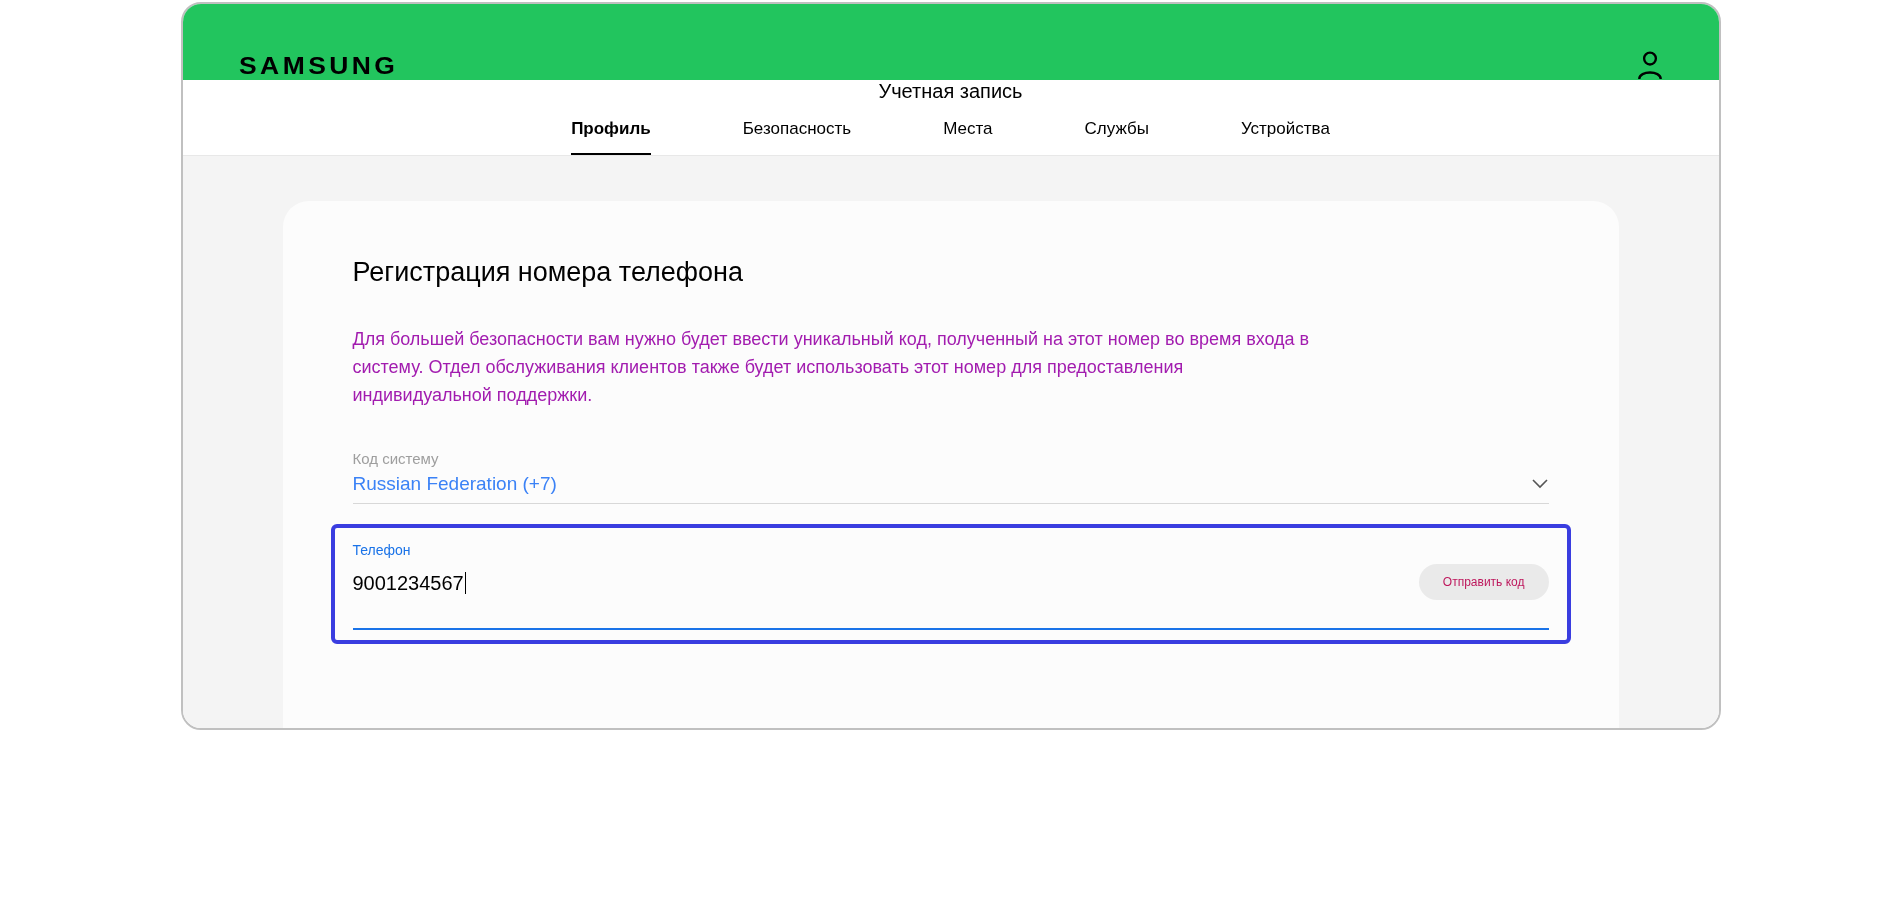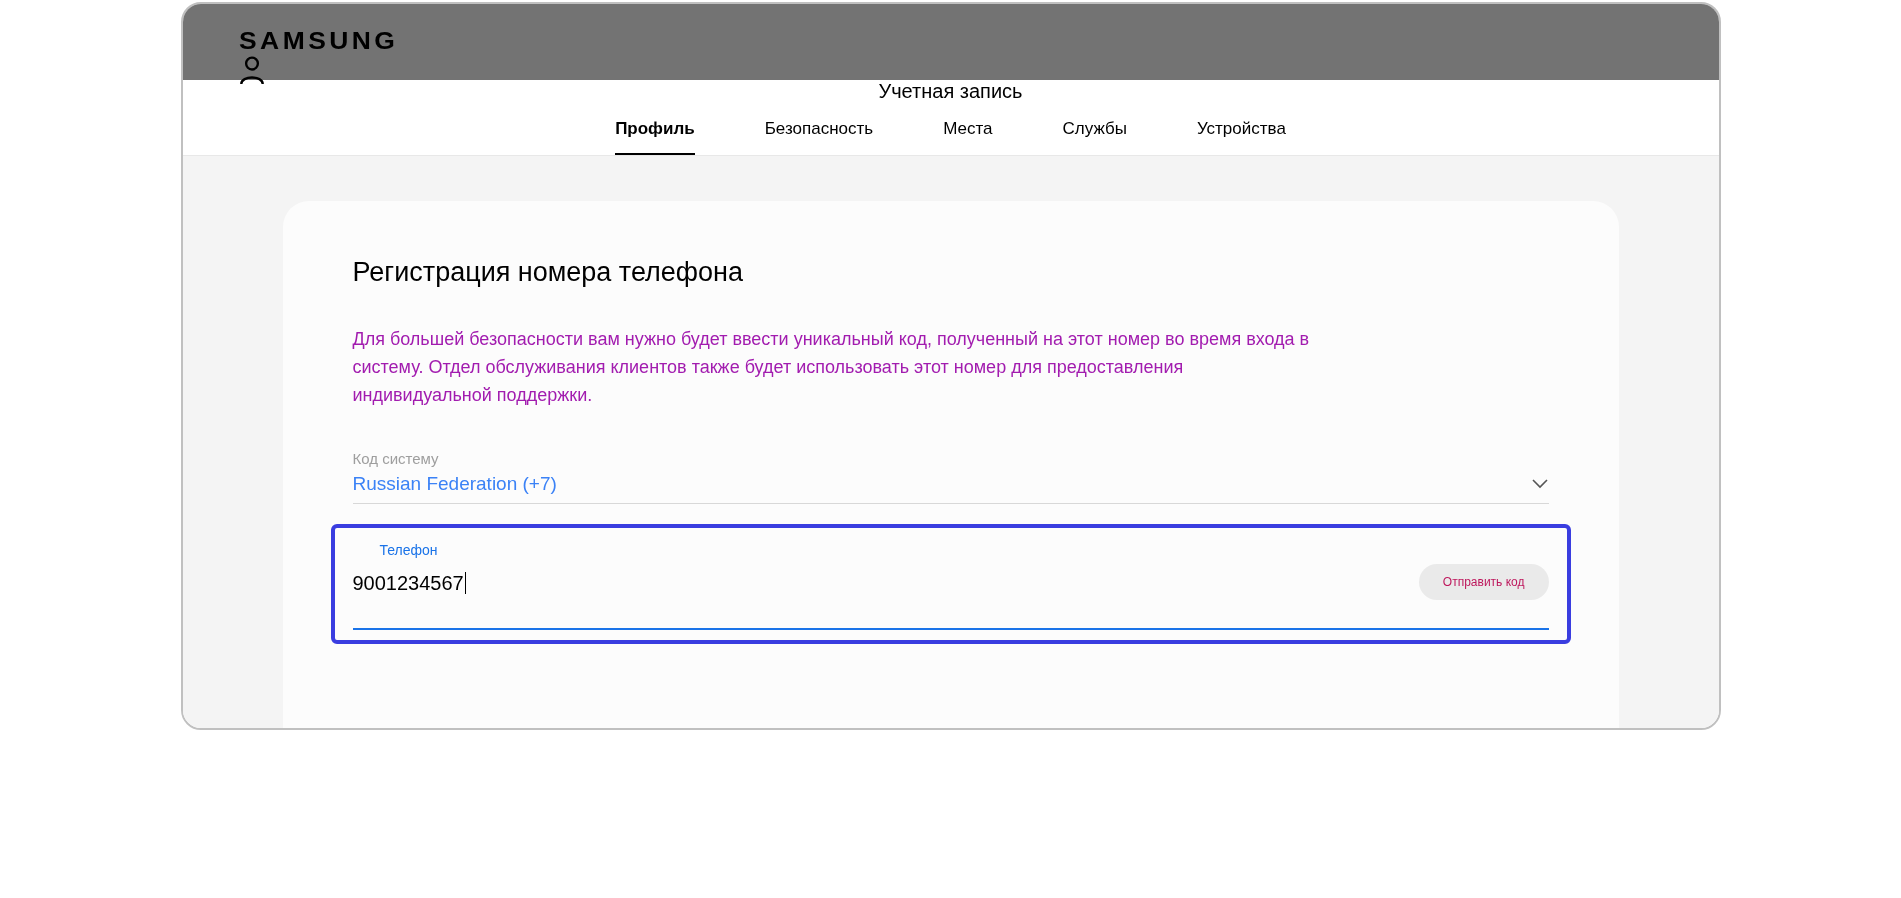--- a/index.html
+++ b/index.html
@@ -17,25 +17,24 @@
       margin: 2px auto;
       border: 2px solid #c0c0c0;
       border-radius: 20px;
       overflow: hidden;
       position: relative;
       background: #fff;
     }
     .top-bar {
       display: flex;
       justify-content: space-between;
-      align-items: flex-start;
+      align-items: flex-end;
       padding: 24px 56px 0 56px;
       height: 76px;
-      background: #737373;
-      flex-direction: column;
+      background: #22c55e;
     }
     .logo {
       font-family: Arial, sans-serif;
       font-weight: 900;
       font-size: 23px;
       letter-spacing: 3px;
       color: #000;
       transform: scaleX(1.15);
       transform-origin: left;
     }
@@ -58,21 +57,21 @@
       background: #fff;
       flex-direction: column;
     }
     .account-label {
       font-size: 20px;
       font-weight: 500;
       color: #000;
     }
     .tabs {
       display: flex;
-      gap: 70px;
+      gap: 92px;
       height: 100%;
       align-items: center;
     }
     .tab {
       font-size: 17px;
       color: #000;
       cursor: pointer;
       height: 100%;
       display: flex;
       align-items: center;
@@ -148,21 +147,20 @@
       border-radius: 6px;
       padding: 14px 18px 10px 18px;
       position: relative;
       margin-left: -22px;
       margin-right: -22px;
     }
     .phone-label {
       font-size: 14px;
       color: #1a73e8;
       margin-bottom: 6px;
-      margin-left: 27px;
     }
     .phone-row {
       display: flex;
       justify-content: space-between;
       align-items: center;
       border-bottom: 2px solid #1a73e8;
       padding-bottom: 24px;
     }
     .phone-value {
       font-size: 20px;

